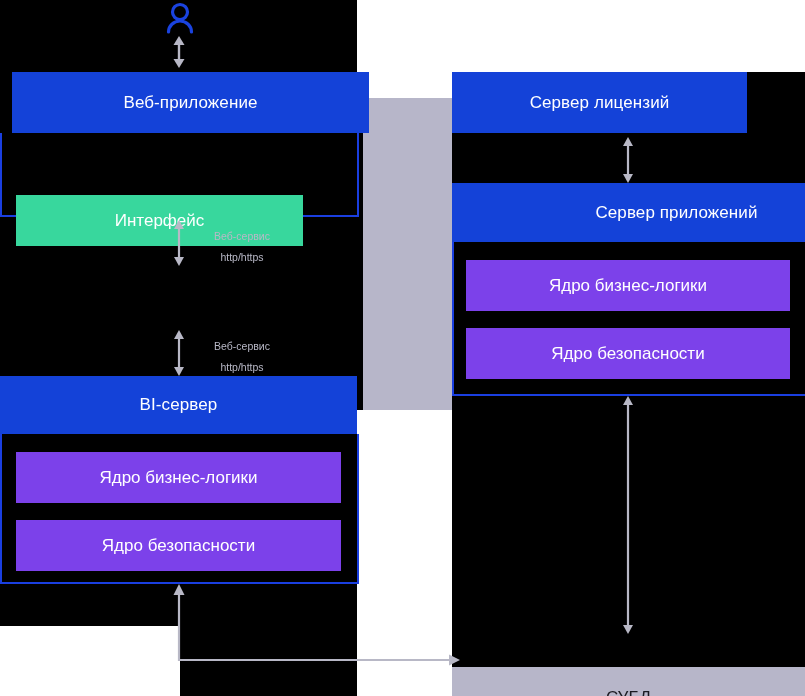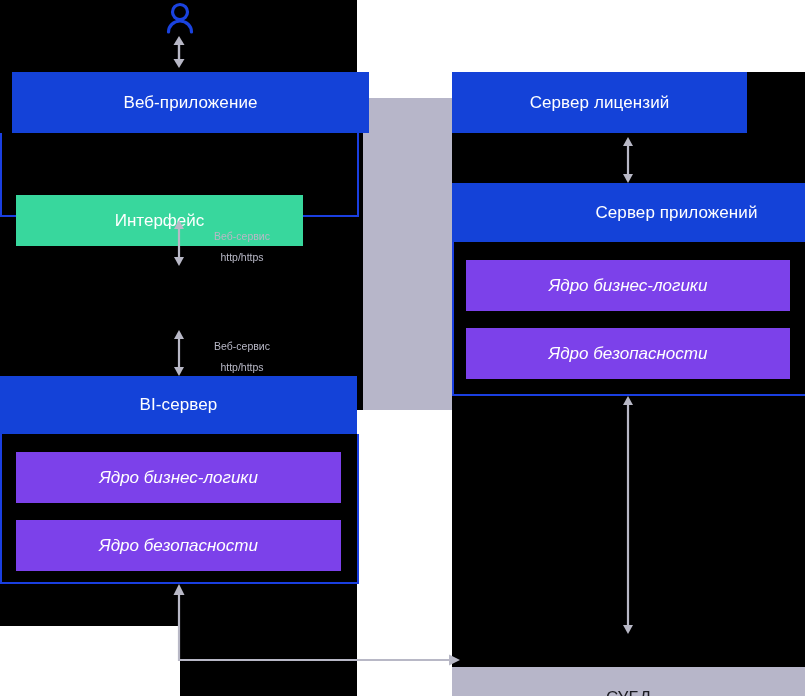--- a/index.html
+++ b/index.html
@@ -25,21 +25,21 @@
   
   .tier-body{
     position:absolute;background:#000000;
     border:2px solid #1a3fe0;border-top:none;
   }
   .module{
     position:absolute;display:flex;align-items:center;justify-content:center;
     color:#ffffff;font-size:17px;
   }
   .module.green{background:#38d79d;}
-  .module.purple{background:#7c41ea;font-style:italic;}
+  .module.purple{background:#7c41ea;}
 
   .db-box{
     position:absolute;background:#b7b6c9;color:#1b1b22;
     display:flex;align-items:center;justify-content:center;font-size:17px;
   }
 
   
   .arrow{position:absolute;}
   .arrow svg{display:block;}
 

